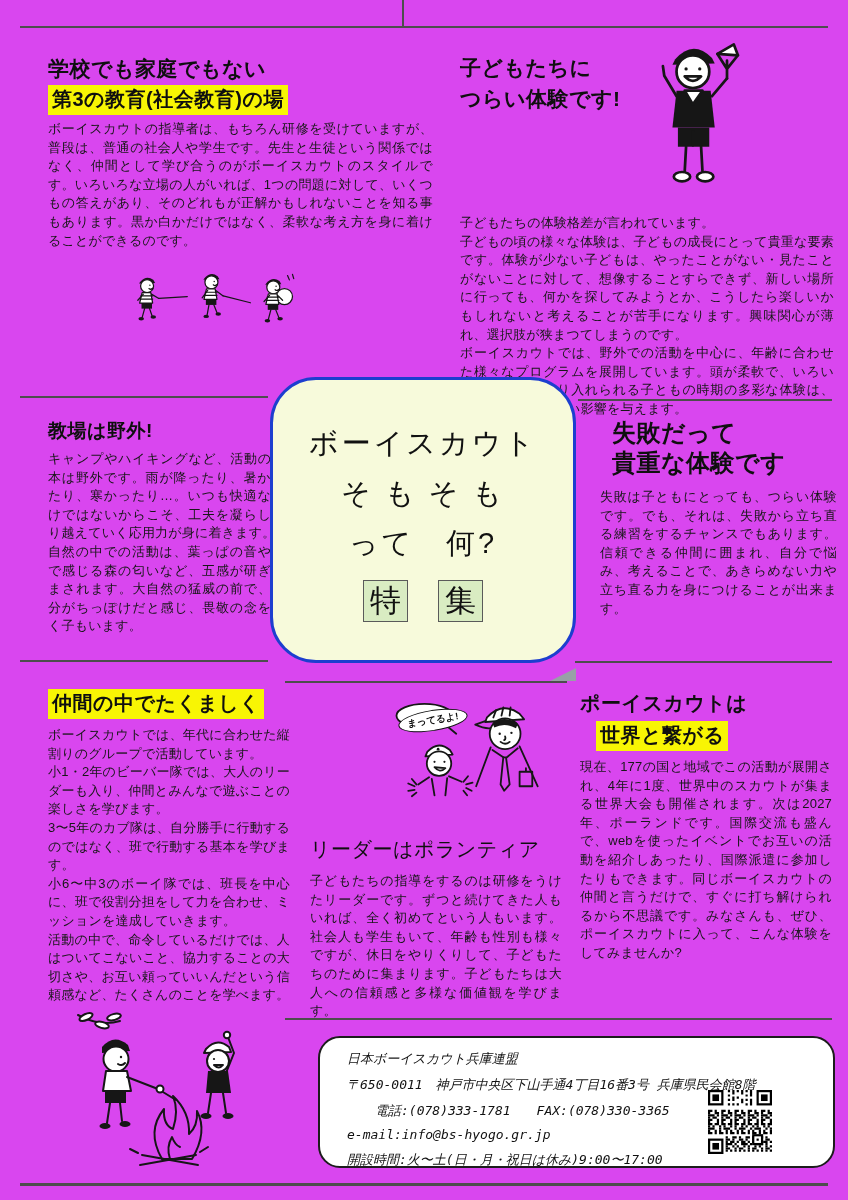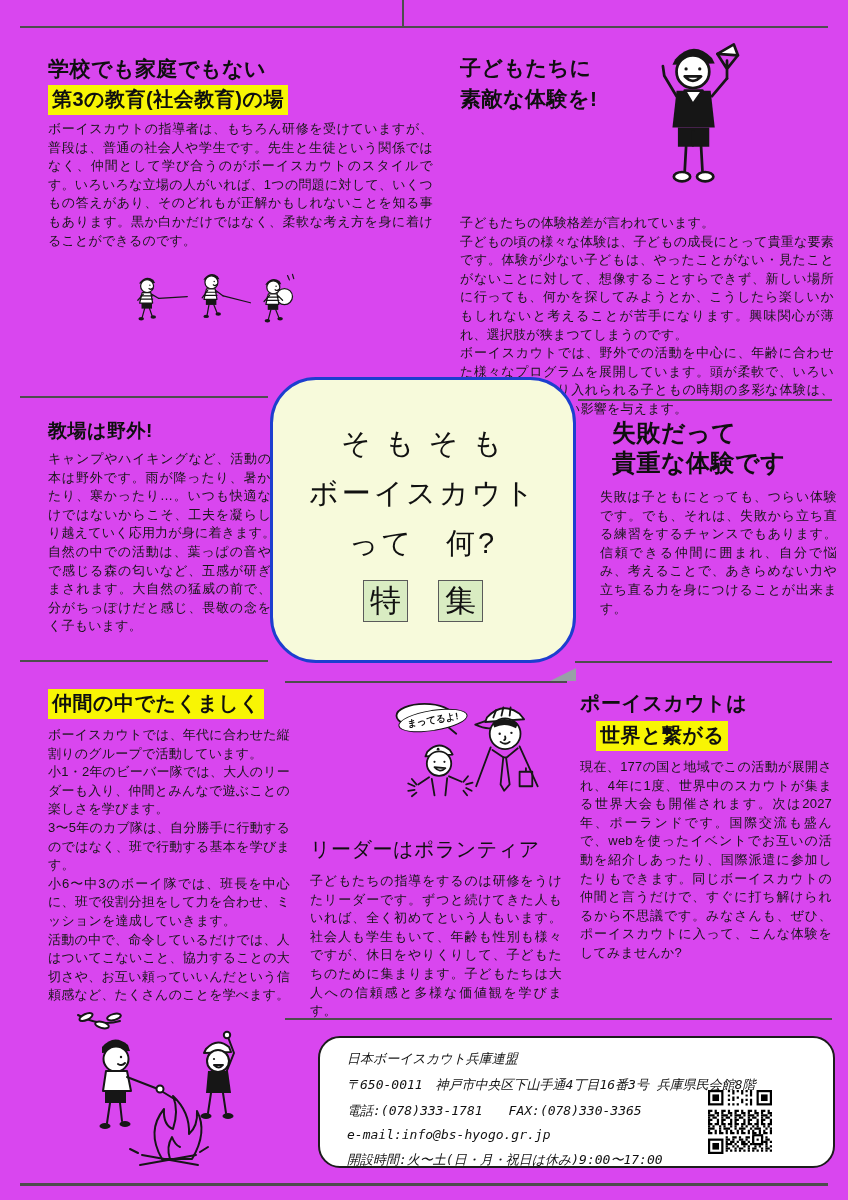--- a/index.html
+++ b/index.html
@@ -98,21 +98,21 @@
       <path class="sk" d="M27,37 h19 M26,42 h20"></path>
       <path class="sk" d="M31,34 L22,44 M44,34 L52,42"></path>
       <path class="fl" d="M28,48.5 h17 v9 h-17 z"></path>
       <path class="sk" d="M33,57.5 L29,73 M41,57.5 L46,70"></path>
       <ellipse class="fl" cx="27.5" cy="75" rx="4.5" ry="2.8"></ellipse>
       <ellipse class="fl" cx="48" cy="72" rx="4.5" ry="2.8"></ellipse>
     </g>
     <path class="sk" d="M66,51 L112,48 M170,47 L214,58"></path>
   </svg>
 
-  <div class="h" style="left:460px;top:52px;font-size:21px;line-height:31px;"><span>子どもたちに</span><br><span>素敵な体験を!</span></div>
+  <div class="h" style="left:460px;top:52px;font-size:21px;line-height:31px;"><span>子どもたちに</span><br><span>つらい体験です!</span></div>
 
   <svg style="left:622px;top:34px;" width="150" height="168" viewBox="0 0 110 120">
     <path class="fl" d="M39,17 q13,-15 27,-1 l2,4 l-31,1 z"></path>
     <circle class="wh" cx="52" cy="26" r="12"></circle>
     <circle class="fl" cx="47" cy="24" r="1.2"></circle>
     <circle class="fl" cx="57" cy="24" r="1.2"></circle>
     <path class="wh" d="M46,29.5 q6,6.5 12,0 z"></path>
     <path class="sk" d="M40,44 L31,29 M31,29 L30,22"></path>
     <path class="sk" d="M66,44 L77,31"></path>
     <path class="sk" d="M77,31 L77,18 M77,24 L70,13 M77,24 L85,14"></path>
@@ -135,22 +135,22 @@
   <div class="rule" style="left:20px;top:660px;width:248px;"></div>
   <div class="rule" style="left:575px;top:661px;width:257px;"></div>
   <div class="rule" style="left:285px;top:681px;width:282px;"></div>
   <div class="corner-tri"></div>
 
   <div class="h" style="left:48px;top:418px;font-size:19px;">教場は野外!</div>
   <div class="body-text" style="left:48px;top:450px;width:237px;">キャンプやハイキングなど、活動の基本は野外です。雨が降ったり、暑かったり、寒かったり…。いつも快適なわけではないからこそ、工夫を凝らし乗り越えていく応用力が身に着きます。
 自然の中での活動は、葉っぱの音や肌で感じる森の匂いなど、五感が研ぎ澄まされます。大自然の猛威の前で、自分がちっぽけだと感じ、畏敬の念を抱く子もいます。</div>
 
   <div id="feature-box">
+    <div class="feature-line">ボーイスカウト</div>
     <div class="feature-line">そ も そ も</div>
-    <div class="feature-line">ボーイスカウト</div>
     <div class="feature-line">って　何?</div>
     <div class="badge-row">
       <span class="badge-char">特</span>
       <span class="badge-char">集</span>
     </div>
   </div>
 
   <div class="h" style="left:600px;top:418px;font-size:24px;line-height:30px;margin-left:12px;"><span>失敗だって</span><br><span>貴重な体験です</span></div>
   <div class="body-text" style="left:600px;top:488px;width:237px;">失敗は子ともにとっても、つらい体験です。でも、それは、失敗から立ち直る練習をするチャンスでもあります。信頼できる仲間に囲まれ、自分で悩み、考えることで、あきらめない力や立ち直る力を身につけることが出来ます。</div>
 
@@ -227,21 +227,21 @@
 
   <div class="h" style="left:580px;top:690px;font-size:20px;">ポーイスカウトは</div>
   <div class="hl-wrap" style="left:580px;top:721px;font-size:20px;padding-left:16px;"><span class="hl">世界と繋がる</span></div>
   <div class="body-text" style="left:580px;top:758px;width:252px;">現在、177の国と地域でこの活動が展開され、4年に1度、世界中のスカウトが集まる世界大会も開催されます。次は2027年、ポーランドです。国際交流も盛んで、webを使ったイベントでお互いの活動を紹介しあったり、国際派遣に参加したりもできます。同じボーイスカウトの仲間と言うだけで、すぐに打ち解けられるから不思議です。みなさんも、ぜひ、ポーイスカウトに入って、こんな体験をしてみませんか?</div>
 
   <div class="rule" style="left:285px;top:1018px;width:547px;"></div>
 
   <div id="contact-box">
     <div class="contact-line" style="top:12px;">日本ボーイスカウト兵庫連盟</div>
     <div class="contact-line" style="top:38px;text-align:right;">〒650-0011　神戸市中央区下山手通4丁目16番3号 兵庫県民会館8階</div>
-    <div class="contact-line" style="top:64px;"><span>電話:(078)333-1781</span><span style="display:inline-block;width:26px;"></span><span>FAX:(078)330-3365</span></div>
+    <div class="contact-line" style="top:64px;margin-left:28px;"><span>電話:(078)333-1781</span><span style="display:inline-block;width:26px;"></span><span>FAX:(078)330-3365</span></div>
     <div class="contact-line" style="top:89px;">e-mail:info@bs-hyogo.gr.jp</div>
     <div class="contact-line" style="top:113px;text-align:right;">開設時間:火〜土(日・月・祝日は休み)9:00〜17:00</div>
 
     <svg style="left:388px;top:52px;" width="64" height="64" viewBox="0 0 29 29">
       <rect width="29" height="29" fill="#ffffff"></rect>
       <g stroke="#000" stroke-width="1" fill="none">
         <line x1="0" y1="9.5" x2="29" y2="9.5" stroke-dasharray="2 1 1 2"></line>
         <line x1="0" y1="10.5" x2="29" y2="10.5" stroke-dasharray="1 2 2 1"></line>
         <line x1="0" y1="11.5" x2="29" y2="11.5" stroke-dasharray="3 1 1 1"></line>
         <line x1="0" y1="12.5" x2="29" y2="12.5" stroke-dasharray="1 1 2 2"></line>

